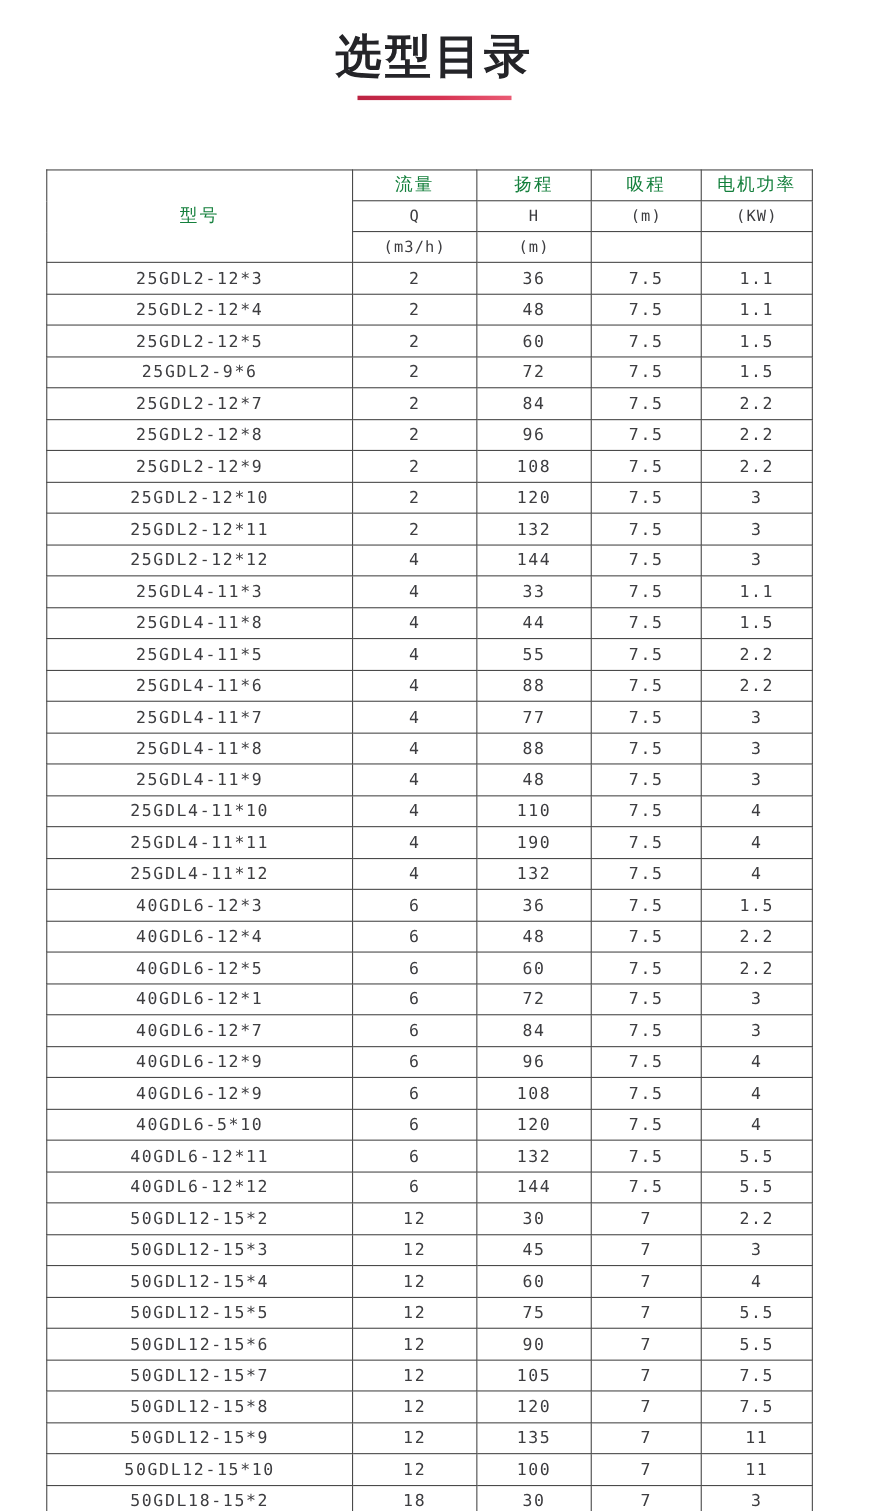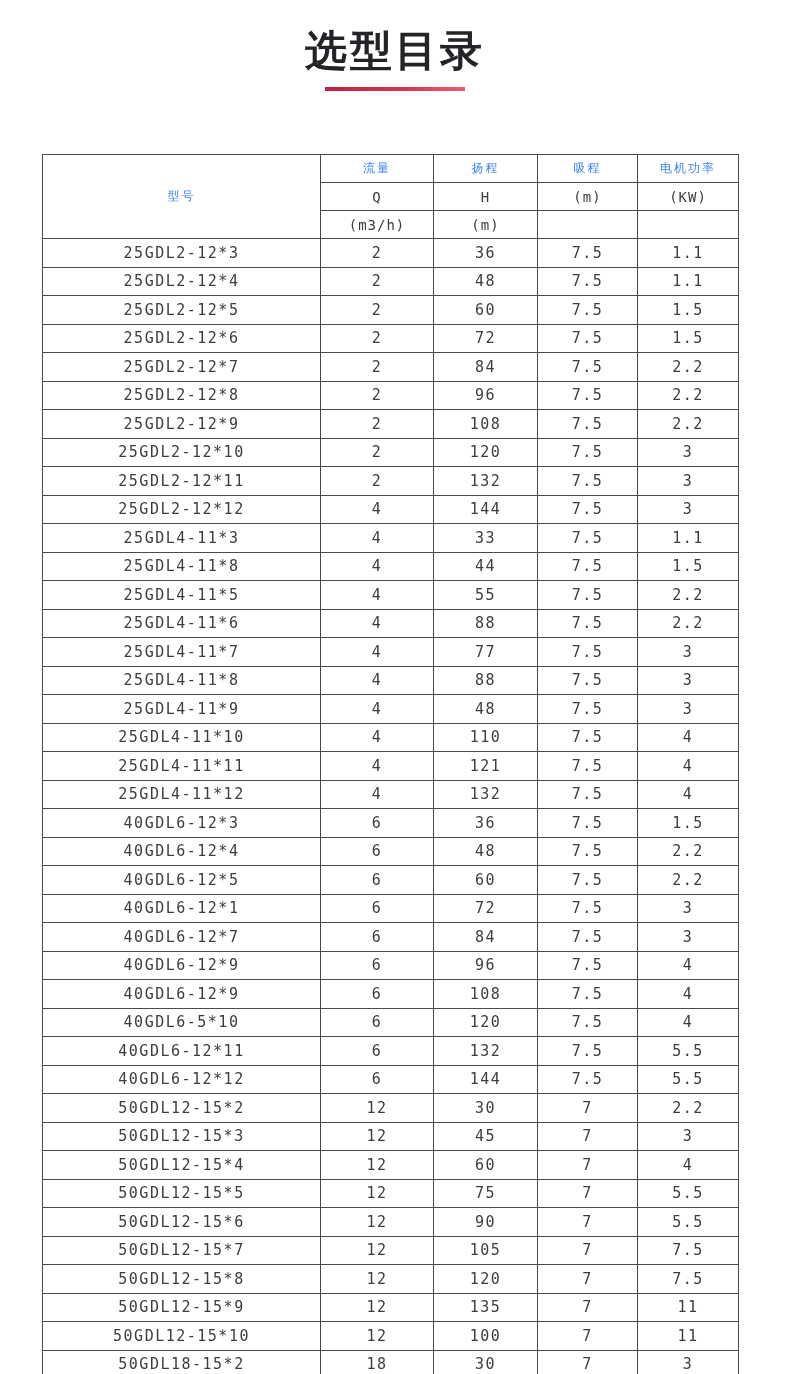--- a/index.html
+++ b/index.html
@@ -46,23 +46,23 @@
     text-align: center;
     vertical-align: middle;
     padding: 0;
     color: #383838;
     font-weight: 400;
     overflow: hidden;
     white-space: nowrap;
   }
   .selection-table thead tr { height: 28px; }
   .selection-table thead th.cn {
-    font-size: 12px;
+    font-size: 16px;
     letter-spacing: 2px;
-    color: #3b82f6;
+    color: #15803d;
   }
   .selection-table thead th.sym {
     font-family: "DejaVu Sans Mono", monospace;
     font-size: 14px;
     letter-spacing: 1px;
     color: #3d3d40;
   }
   .selection-table tbody td {
     height: 27.5px;
     font-size: 15px;
@@ -129,21 +129,21 @@
           <td class="num-cell">1.1</td>
         </tr>
         <tr>
           <td class="model-cell">25GDL2-12*5</td>
           <td class="num-cell">2</td>
           <td class="num-cell">60</td>
           <td class="num-cell">7.5</td>
           <td class="num-cell">1.5</td>
         </tr>
         <tr>
-          <td class="model-cell">25GDL2-12*6</td>
+          <td class="model-cell">25GDL2-9*6</td>
           <td class="num-cell">2</td>
           <td class="num-cell">72</td>
           <td class="num-cell">7.5</td>
           <td class="num-cell">1.5</td>
         </tr>
         <tr>
           <td class="model-cell">25GDL2-12*7</td>
           <td class="num-cell">2</td>
           <td class="num-cell">84</td>
           <td class="num-cell">7.5</td>
@@ -236,21 +236,21 @@
         <tr>
           <td class="model-cell">25GDL4-11*10</td>
           <td class="num-cell">4</td>
           <td class="num-cell">110</td>
           <td class="num-cell">7.5</td>
           <td class="num-cell">4</td>
         </tr>
         <tr>
           <td class="model-cell">25GDL4-11*11</td>
           <td class="num-cell">4</td>
-          <td class="num-cell">121</td>
+          <td class="num-cell">190</td>
           <td class="num-cell">7.5</td>
           <td class="num-cell">4</td>
         </tr>
         <tr>
           <td class="model-cell">25GDL4-11*12</td>
           <td class="num-cell">4</td>
           <td class="num-cell">132</td>
           <td class="num-cell">7.5</td>
           <td class="num-cell">4</td>
         </tr>

